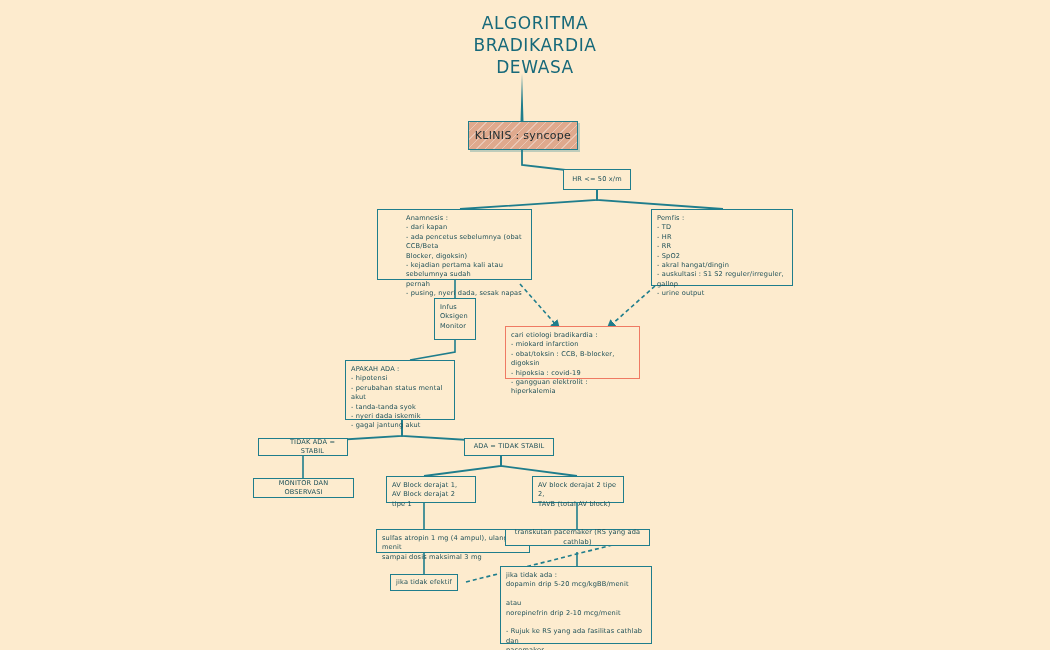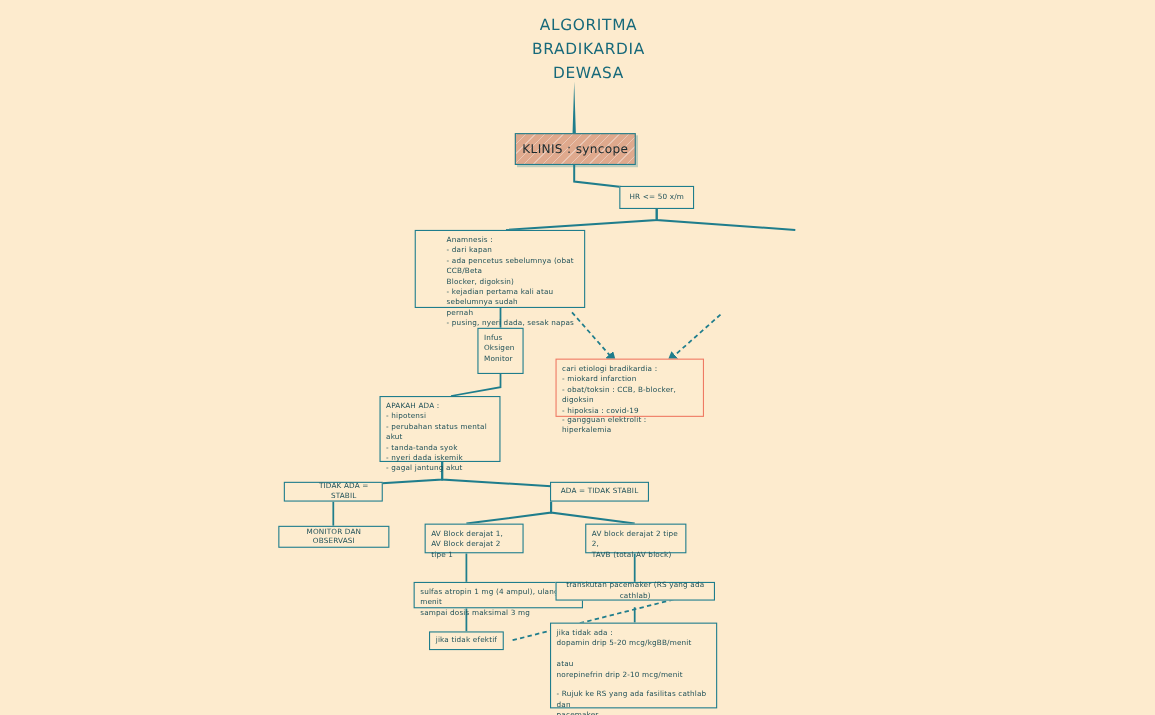--- a/index.html
+++ b/index.html
@@ -11,21 +11,21 @@
     position:relative;
   }
   #canvas{position:absolute;inset:0;width:1050px;height:650px;}
   svg.edges{position:absolute;left:0;top:0;width:1050px;height:650px;pointer-events:none;}
 
   .title{
     position:absolute;
     left:455px;top:12px;width:160px;
     text-align:center;
     color:#17697a;
-    font-size:14px;
+    font-size:17px;
     line-height:22px;
     letter-spacing:.6px;
     font-family:"DejaVu Sans", sans-serif;
   }
   .title div{white-space:nowrap;}
 
   .node{
     position:absolute;
     box-sizing:border-box;
     border:1.6px solid #1f7d8c;
@@ -127,20 +127,30 @@
   <div class="node" style="left:377px;top:209px;width:155px;height:71px;padding-left:28px;">
     <span class="ln">Anamnesis :
 - dari kapan
 - ada pencetus sebelumnya (obat CCB/Beta
 Blocker, digoksin)
 - kejadian pertama kali atau sebelumnya sudah
 pernah
 - pusing, nyeri dada, sesak napas</span>
   </div>
 
+  <div class="node" style="left:651px;top:209px;width:142px;height:77px;">
+    <span class="ln">Pemfis :
+- TD
+- HR
+- RR
+- SpO2
+- akral hangat/dingin
+- auskultasi : S1 S2 reguler/irreguler, gallop
+- urine output</span>
+  </div>
 
   <div class="node etiologi" style="left:505px;top:326px;width:135px;height:53px;">
     <span class="ln">cari etiologi bradikardia :
 - miokard infarction
 - obat/toksin : CCB, B-blocker, digoksin
 - hipoksia : covid-19
 - gangguan elektrolit : hiperkalemia</span>
   </div>
 
   <div class="node" style="left:434px;top:298px;width:42px;height:42px;">
@@ -155,21 +165,21 @@
 - perubahan status mental akut
 - tanda-tanda syok
 - nyeri dada iskemik
 - gagal jantung akut</span>
   </div>
 
   <div class="node center" style="left:258px;top:438px;width:90px;height:18px;padding-left:24px;">
     <span class="ln">TIDAK ADA = STABIL</span>
   </div>
 
-  <div class="node center" style="left:464px;top:438px;width:90px;height:18px;margin-left:36px;">
+  <div class="node center" style="left:464px;top:438px;width:90px;height:18px;">
     <span class="ln">ADA = TIDAK STABIL</span>
   </div>
 
   <div class="node center" style="left:253px;top:478px;width:101px;height:20px;">
     <span class="ln">MONITOR DAN OBSERVASI</span>
   </div>
 
   <div class="node" style="left:386px;top:476px;width:90px;height:27px;">
     <span class="ln">AV Block derajat 1,
 AV Block derajat 2 tipe 1</span>

